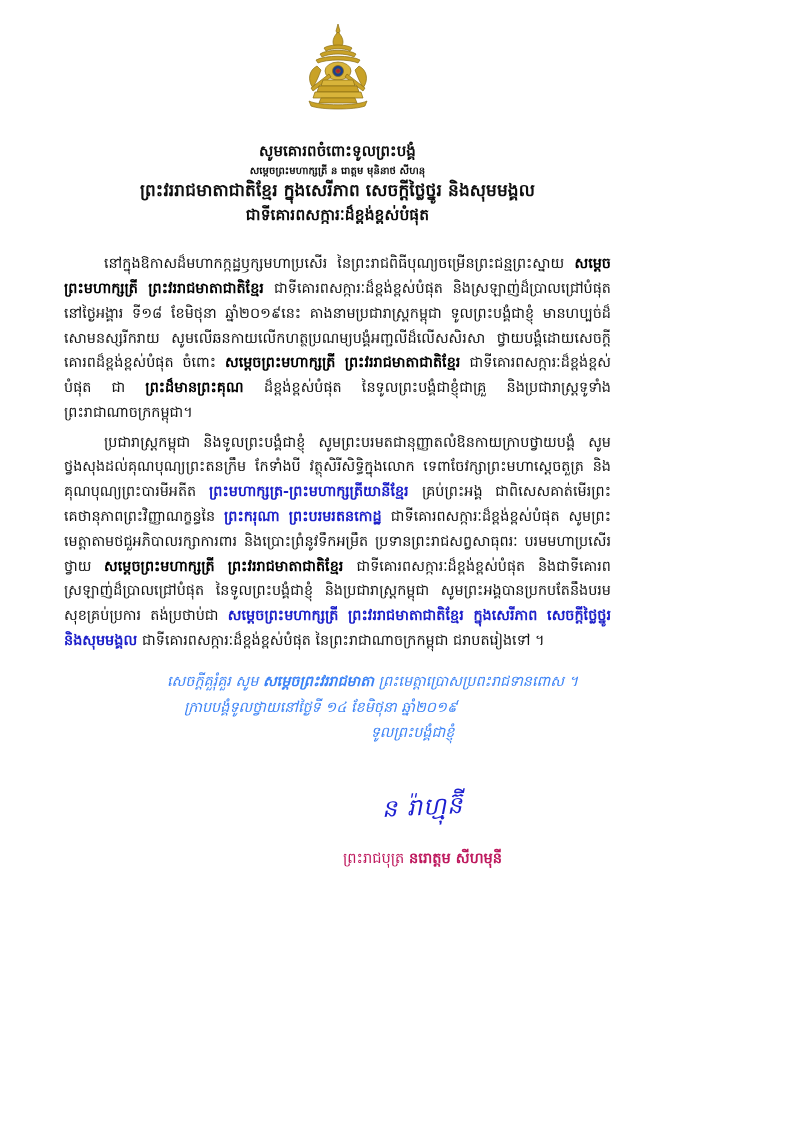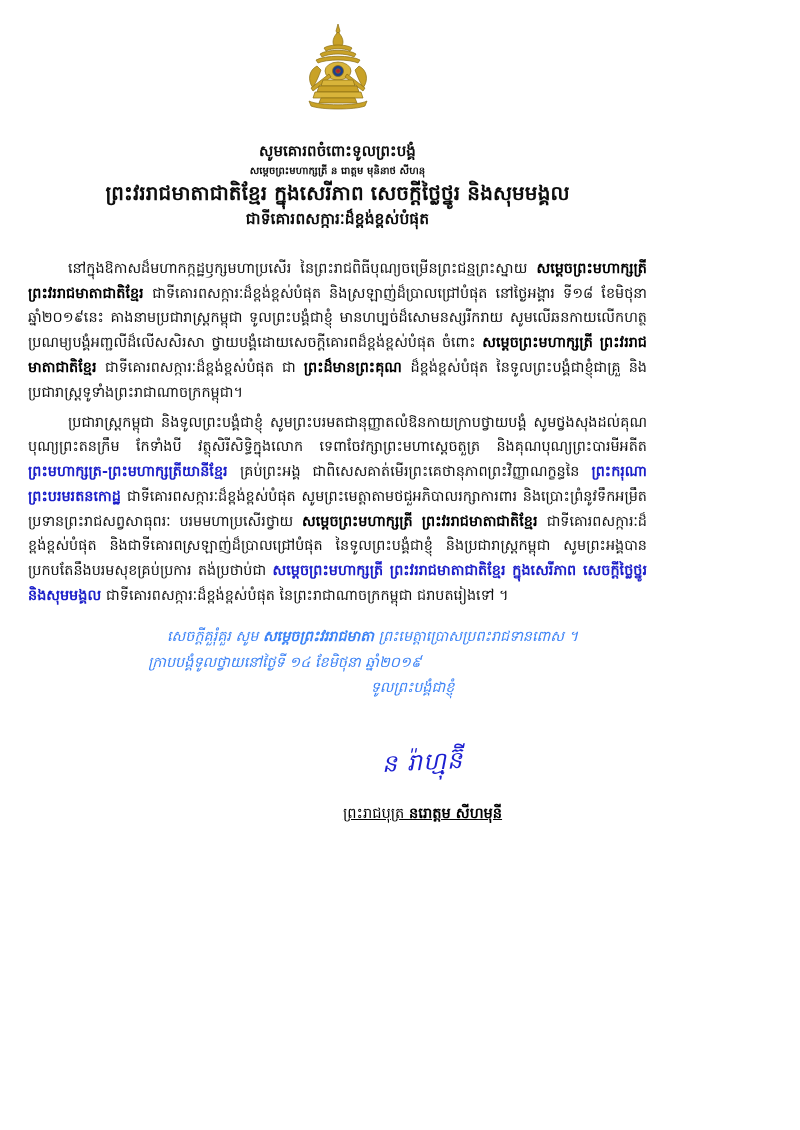--- a/index.html
+++ b/index.html
@@ -13,21 +13,21 @@
     font-family: "DejaVu Sans", "Liberation Sans", sans-serif;
     color: #1a1a1a;
     position: relative;
     overflow: hidden;
   }
   .page {
     width: 675px;
     height: 1130px;
     position: relative;
     box-sizing: border-box;
-    padding: 0 28px;
+    padding: 0 64px;
   }
 
   
   .emblem-wrap {
     display: flex;
     justify-content: center;
     align-items: flex-start;
     padding-top: 22px;
     height: 96px;
   }
@@ -45,21 +45,21 @@
     line-height: 1.52;
   }
   .heading .line {
     font-size: 15.5px;
     font-weight: bold;
     color: #0d0d0d;
     letter-spacing: 0.1px;
   }
   .heading .line.l1 { font-size: 15px; }
   .heading .line.l2 { font-size: 10px; }
-  .heading .line.l3 { font-size: 20px; }
+  .heading .line.l3 { font-size: 17px; }
   .heading .line.l4 { font-size: 15.5px; }
 
   
   .body {
     margin-top: 24px;
     font-size: 14.4px;
     line-height: 1.72;
     text-align: justify;
     color: #111;
   }
@@ -94,22 +94,21 @@
     font-style: italic;
     font-size: 24px;
     color: #1c1fd0;
     letter-spacing: 1px;
     transform: rotate(-3deg);
     display: inline-block;
   }
   .sig-name {
     margin-top: 22px;
     font-size: 14.6px;
-    color: #000000;
-    text-decoration: underline;
+    color: #be185d;
   }
   .sig-name b { font-weight: bold; }
 </style>
 </head>
 <body>
 
 <div class="page">
 
   <div class="emblem-wrap">
     <div class="emblem">

